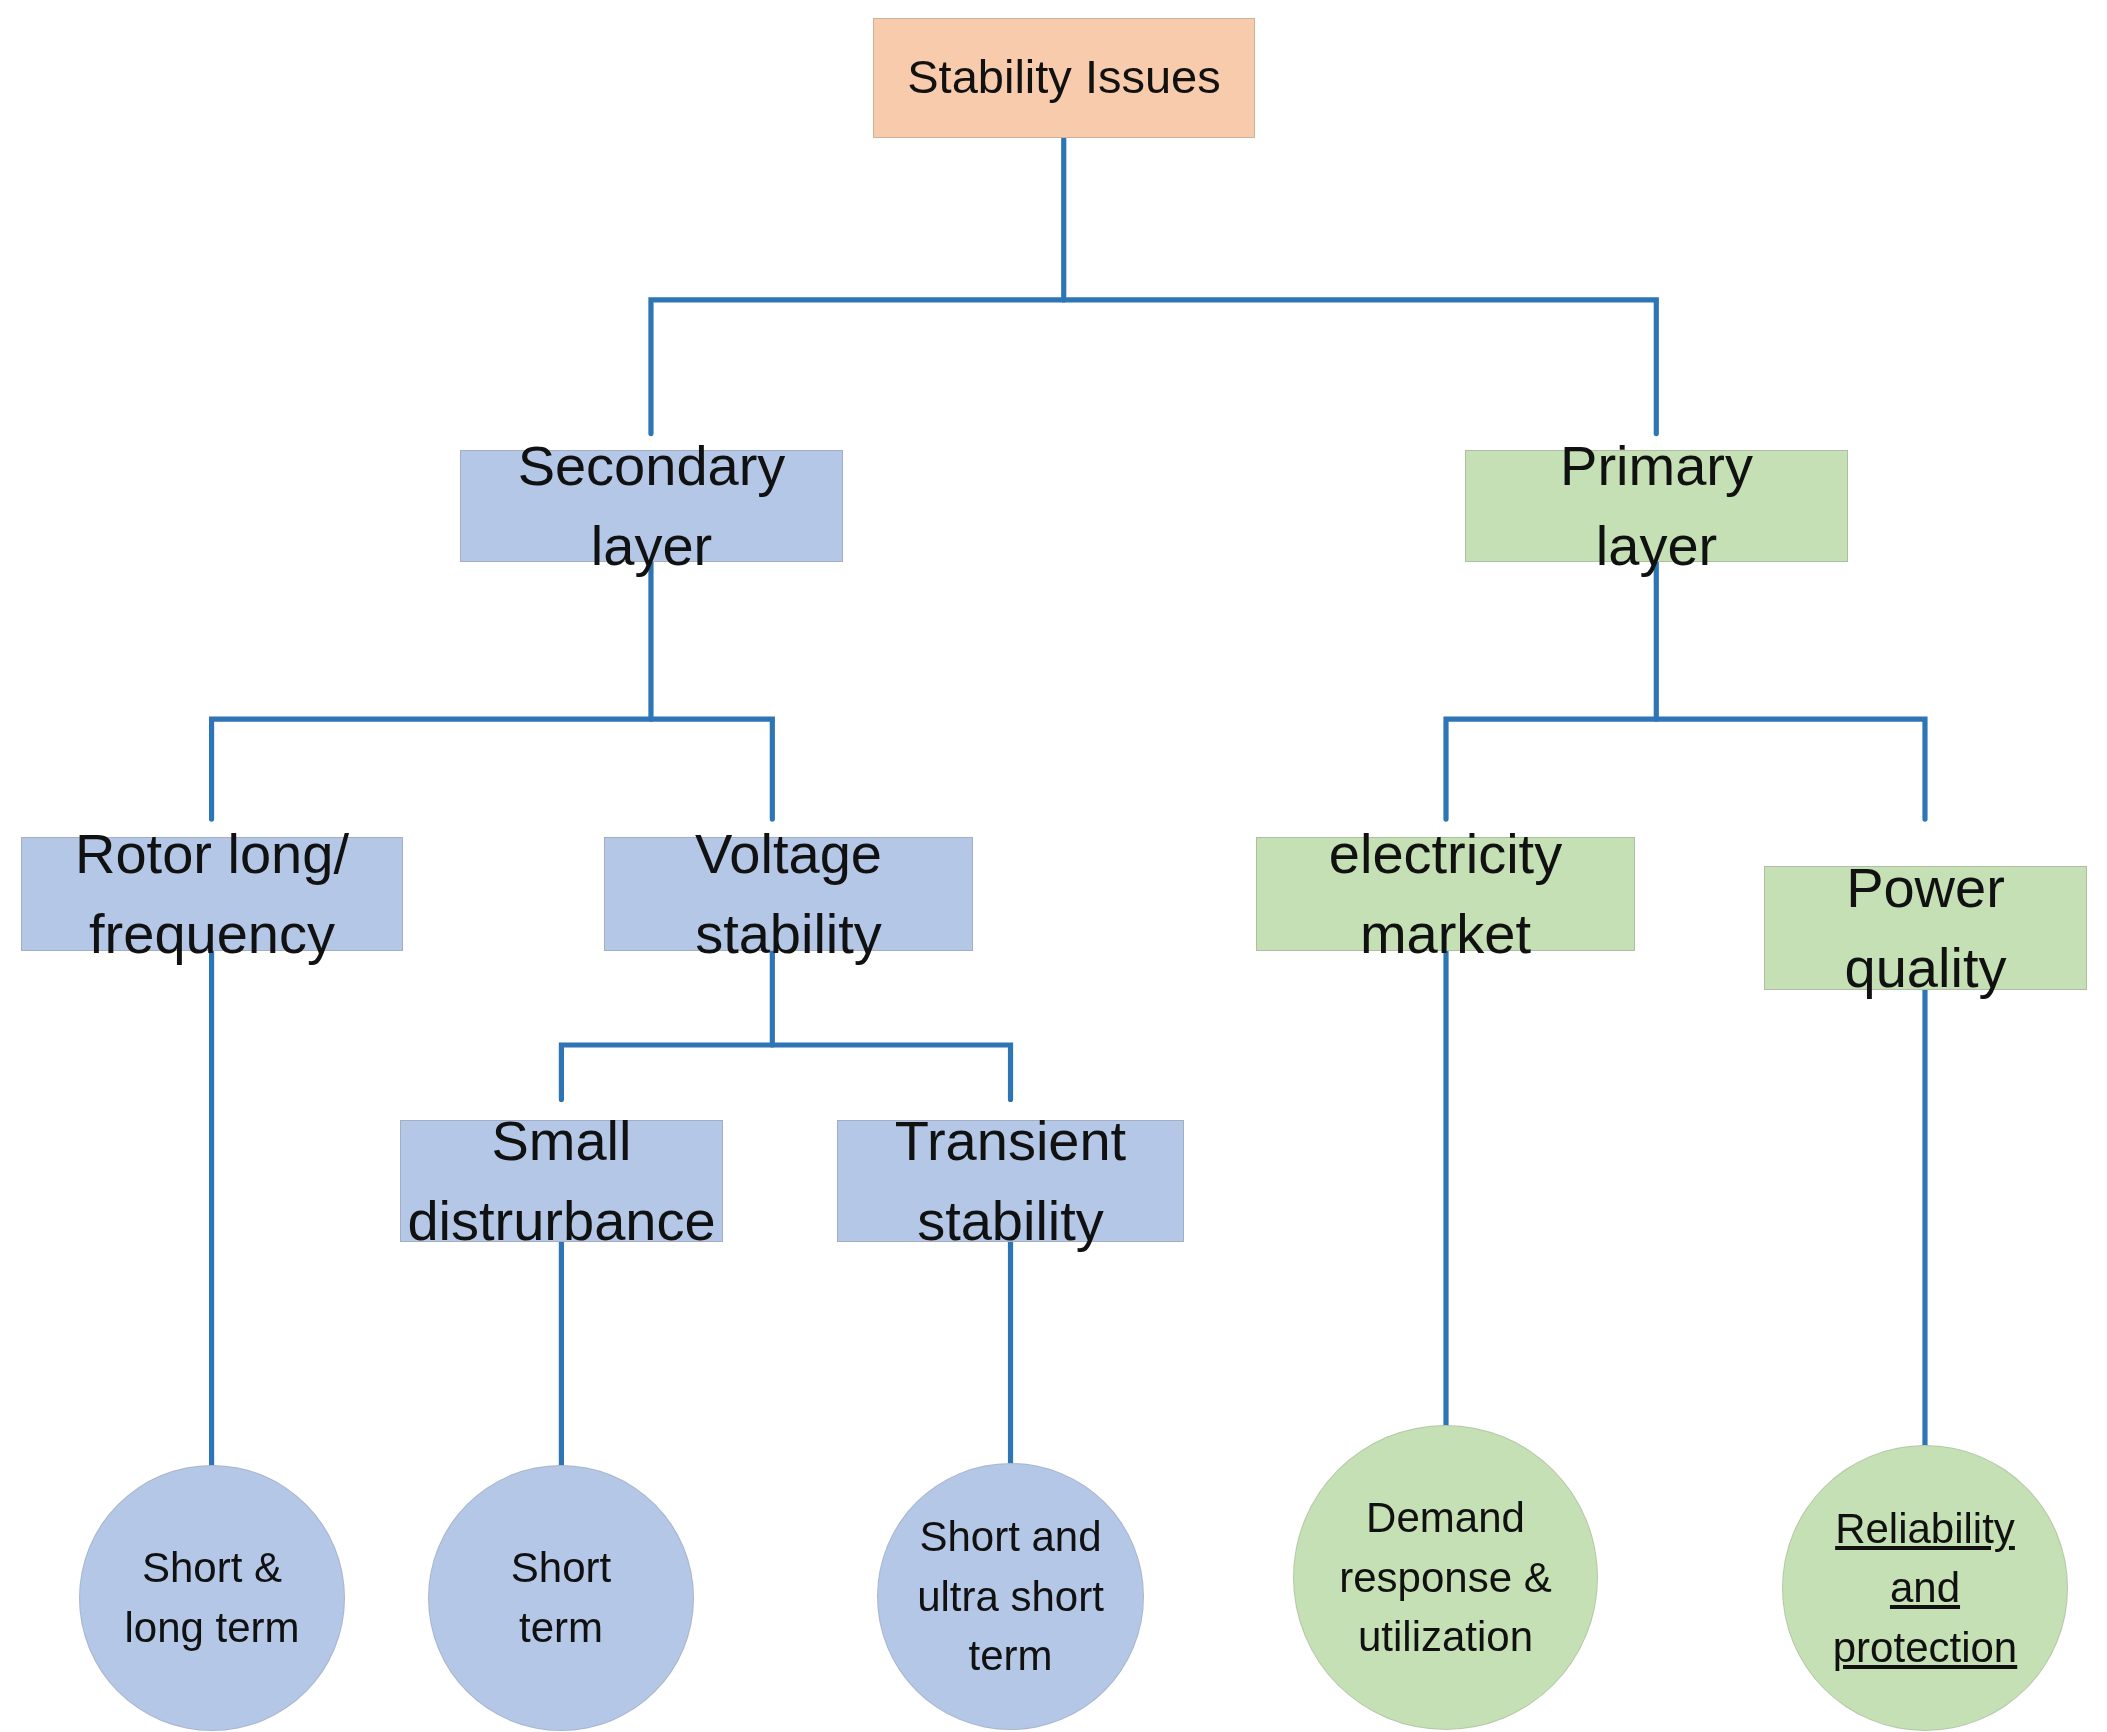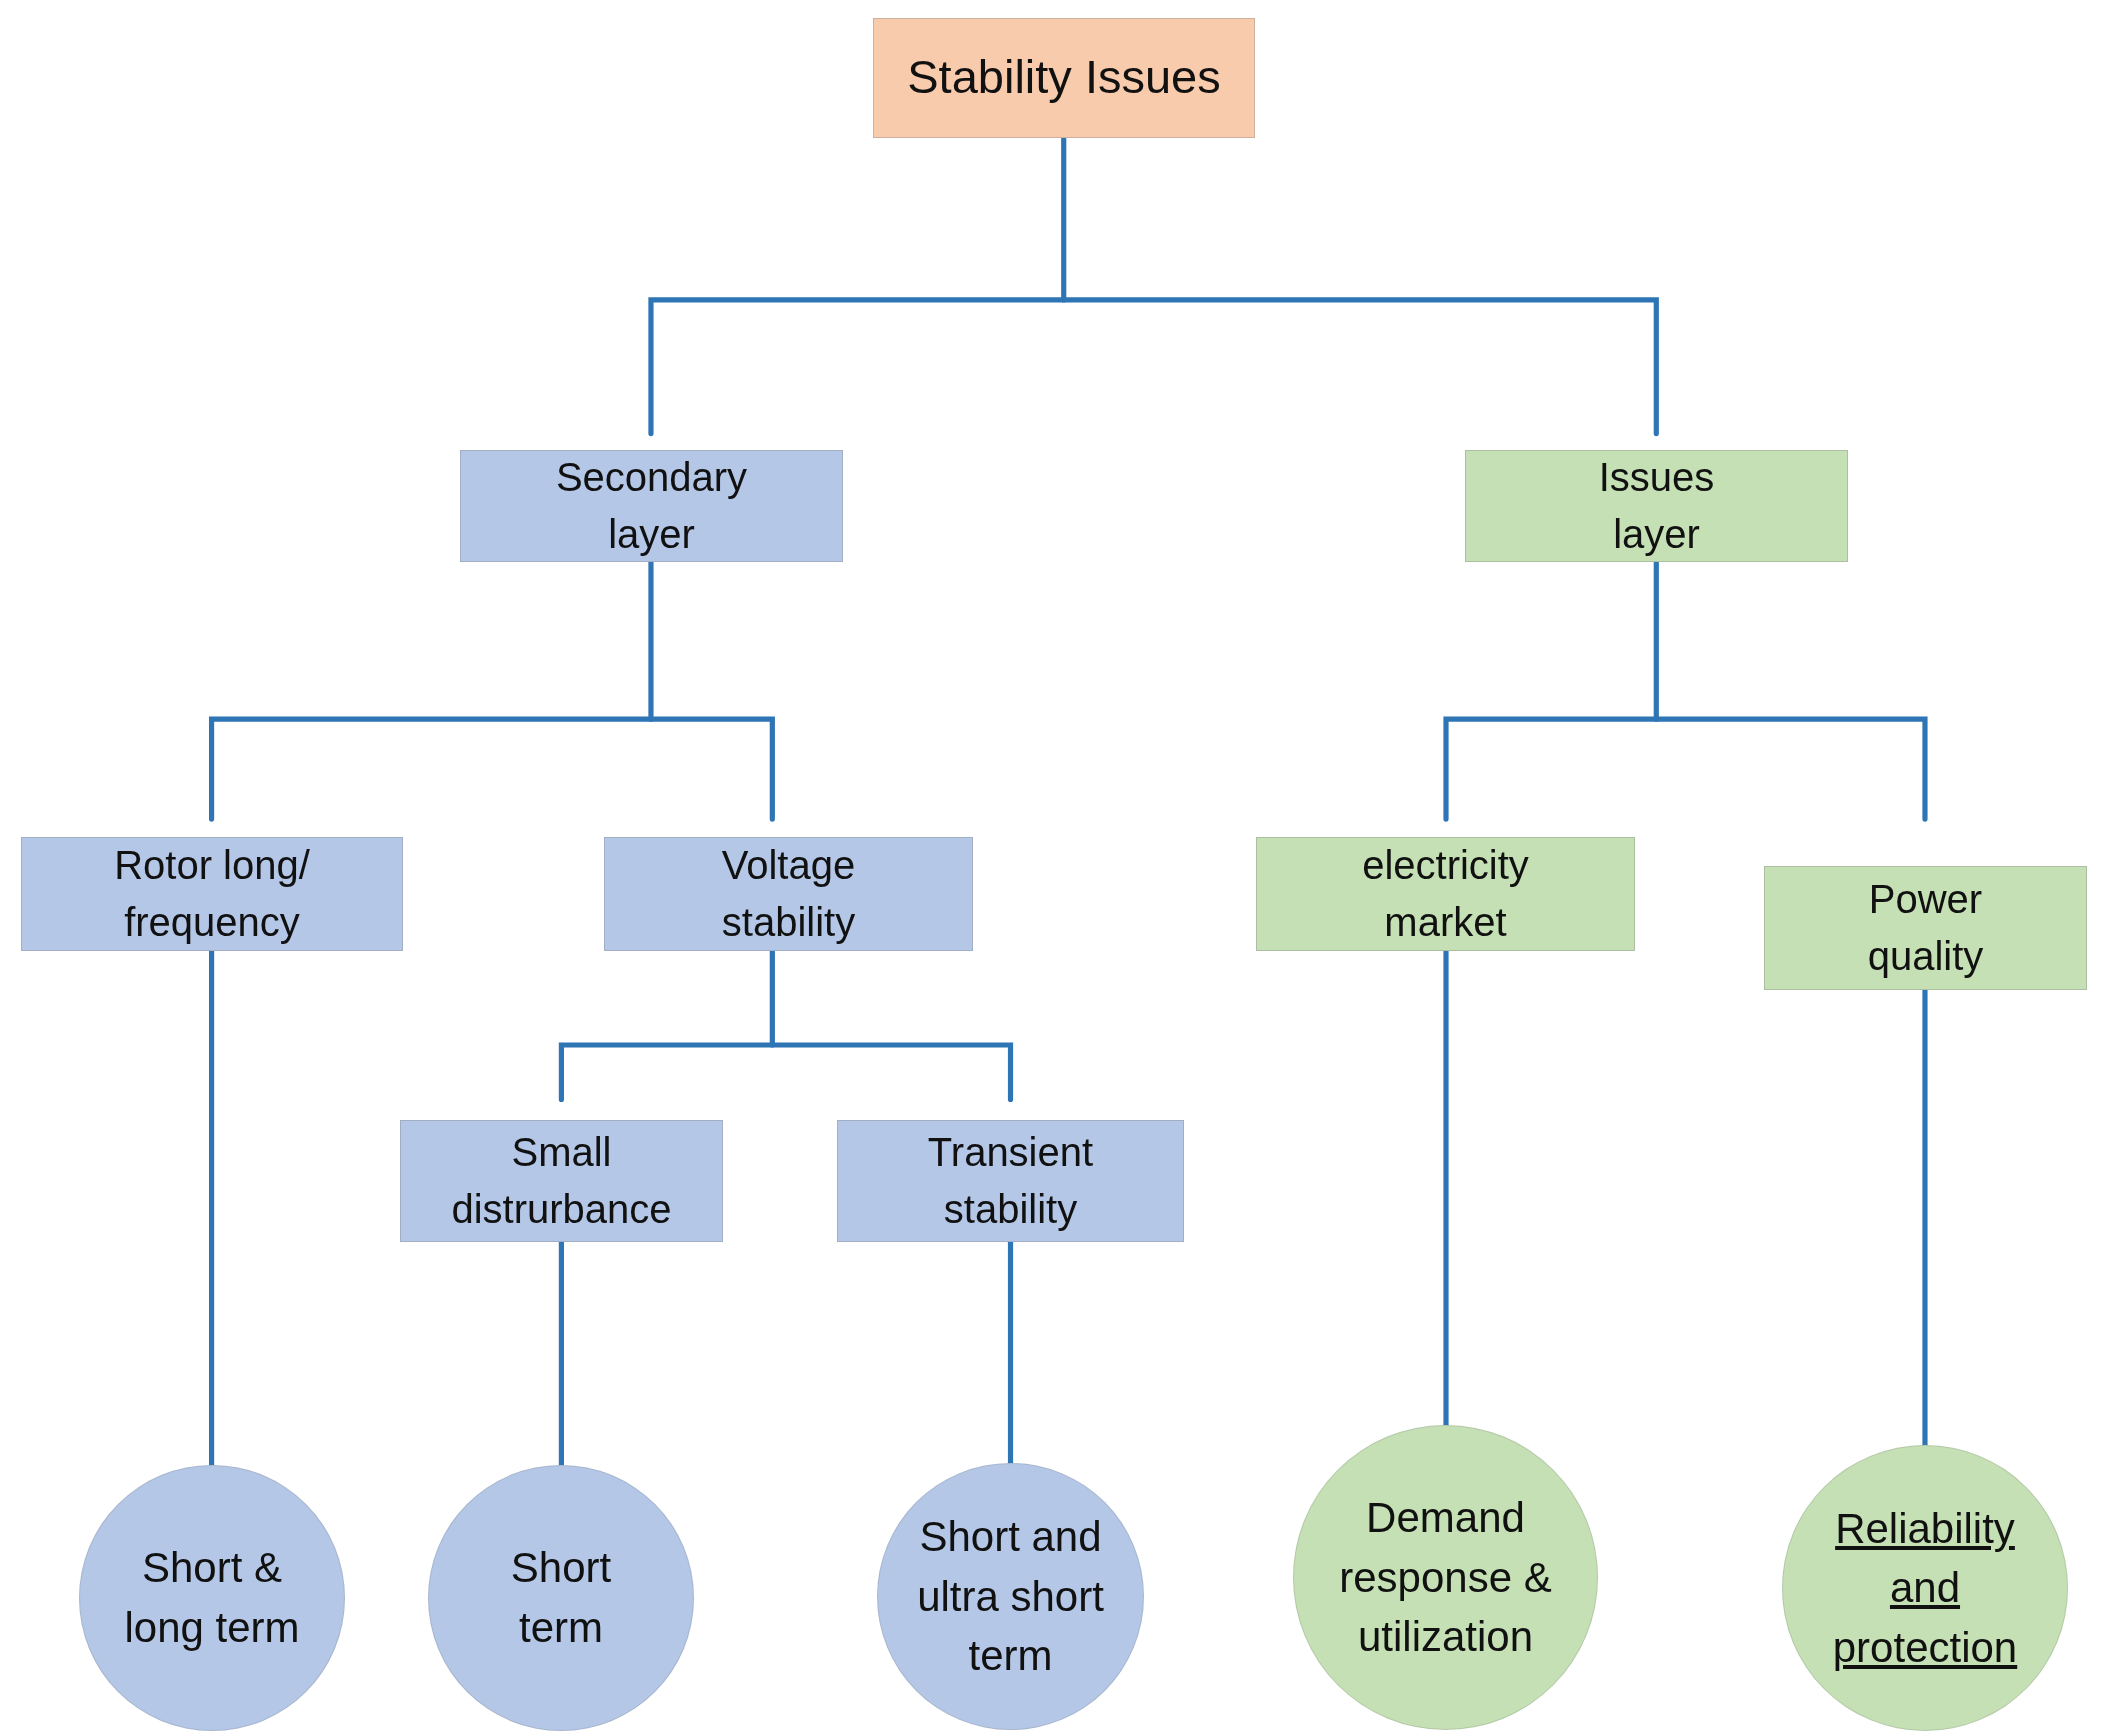--- a/index.html
+++ b/index.html
@@ -35,21 +35,21 @@
     position: absolute;
     display: flex;
     align-items: center;
     justify-content: center;
     text-align: center;
     white-space: pre-line;
     line-height: 1.42;
     box-sizing: border-box;
   }
   .rect {
-    font-size: 40px;
+    font-size: 56px;
     border: 1.3px solid rgba(130, 130, 130, 0.35);
   }
   .rect.root {
     font-size: 47px;
   }
   .circle {
     font-size: 42px;
     border-radius: 50%;
     border: 1.3px solid rgba(130, 130, 130, 0.25);
   }
@@ -76,21 +76,21 @@
     <path class="connector" d="M1557,1914 V2256"></path>
     <path class="connector" d="M2228,1466 V2198"></path>
     <path class="connector" d="M2966,1466 V2228"></path>
   </svg>
 
   <div class="node rect root fill-orange" style="left:873px; top:17.5px; width:382px; height:120px;">Stability Issues</div>
 
   <div class="node rect fill-blue" style="left:460px; top:450px; width:383px; height:112px;">Secondary
 layer</div>
 
-  <div class="node rect fill-green" style="left:1465px; top:450px; width:383px; height:112px;">Issues
+  <div class="node rect fill-green" style="left:1465px; top:450px; width:383px; height:112px;">Primary
 layer</div>
 
   <div class="node rect fill-blue" style="left:21px; top:837px; width:382px; height:114px;">Rotor long/
 frequency</div>
 
   <div class="node rect fill-blue" style="left:604px; top:837px; width:369px; height:114px;">Voltage
 stability</div>
 
   <div class="node rect fill-green" style="left:1256px; top:837px; width:379px; height:114px;">electricity
 market</div>

